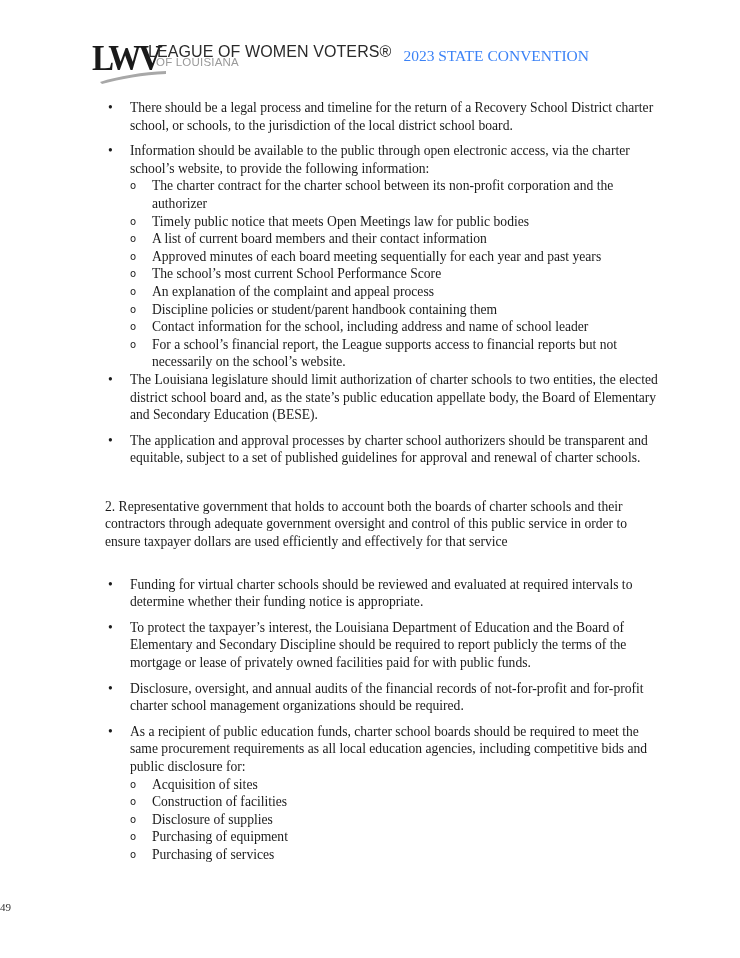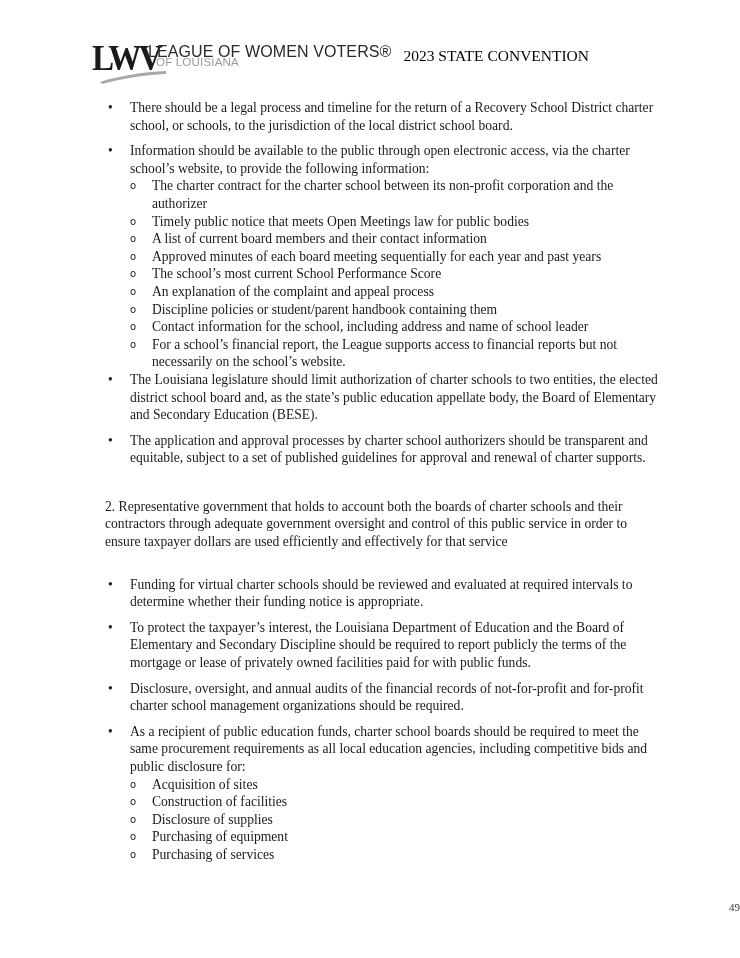--- a/index.html
+++ b/index.html
@@ -8,31 +8,31 @@
   .header { position: absolute; left: 0; top: 0; width: 684px; height: 90px; }
   .logo { position: absolute; left: 92px; top: 40px; width: 230px; height: 46px; }
   .logo-mark { position: absolute; left: 0; top: 0; font-family: "Liberation Serif", serif;
                font-weight: bold; font-size: 36px; letter-spacing: -3px; color: #1a1a1a;
                transform: scaleX(0.92); transform-origin: left top; line-height: 36px; }
   .logo-swoosh { position: absolute; left: 6px; top: 30px; width: 70px; height: 14px; }
   .logo-line1 { position: absolute; left: 56px; top: 3px; font-family: "Liberation Sans", sans-serif;
                 font-size: 16px; color: #2a2a2a; letter-spacing: 0.1px; white-space: nowrap; }
   .logo-line2 { position: absolute; left: 64px; top: 16px; font-family: Liberation Sans, sans-serif;
                 font-size: 11.5px; color: #9a9a9a; letter-spacing: 0.2px; white-space: nowrap; }
-  .convention { position: absolute; right: 95px; top: 47px; font-size: 15.5px; color: #000000; white-space: nowrap; }
+  .convention { position: absolute; right: 95px; top: 47px; font-size: 15.5px; color: #3b82f6; white-space: nowrap; }
 
   .content { position: absolute; left: 88px; top: 99px; width: 572px; font-size: 13.6px; line-height: 17.6px; }
   .bl { position: relative; padding-left: 42px; margin: 0; }
   .bl .dot { position: absolute; left: 20px; top: 0; }
   .sub { position: relative; padding-left: 64px; margin: 0; }
   .sub .circ { position: absolute; left: 42px; top: 0; font-family: "DejaVu Sans", sans-serif; font-size: 10px; }
   .gap { height: 8px; }
   .gap2 { height: 14px; }
   .para { margin: 17px; }
-  .page-num { position: absolute; left: 0; width: 740px; top: 901px; text-align: right; font-size: 11px; color: #333; }
+  .page-num { position: absolute; left: 0; width: 740px; top: 901px; text-align: left; font-size: 11px; color: #333; }
 </style>
 </head>
 <body>
 
 <div class="header">
   <div class="logo">
     <div class="logo-mark">LWV</div>
     <svg class="logo-swoosh" viewBox="0 0 70 14">
       <path d="M2 12 C20 6, 45 2, 68 1 L68 4 C45 5, 22 9, 4 14 Z" fill="#a8a8a8"></path>
     </svg>
@@ -51,21 +51,21 @@
   <p class="sub"><span class="circ">o</span><span> Timely public notice that meets Open Meetings law for public bodies</span></p>
   <p class="sub"><span class="circ">o</span><span> A list of current board members and their contact information</span></p>
   <p class="sub"><span class="circ">o</span><span>Approved minutes of each board meeting sequentially for each year and past years</span></p>
   <p class="sub"><span class="circ">o</span><span>The school’s most current School Performance Score</span></p>
   <p class="sub"><span class="circ">o</span><span>An explanation of the complaint and appeal process</span></p>
   <p class="sub"><span class="circ">o</span><span>Discipline policies or student/parent handbook containing them</span></p>
   <p class="sub"><span class="circ">o</span><span>Contact information for the school, including address and name of school leader</span></p>
   <p class="sub"><span class="circ">o</span><span>For a school’s financial report, the League supports access to financial reports but not necessarily on the school’s website.</span></p>
   <p class="bl"><span class="dot">•</span><span>The Louisiana legislature should limit authorization of charter schools to two entities, the elected district school board and, as the state’s public education appellate body, the Board of Elementary and Secondary Education (BESE).</span></p>
   <div class="gap"></div>
-  <p class="bl"><span class="dot">•</span><span>The application and approval processes by charter school authorizers should be transparent and equitable, subject to a set of published guidelines for approval and renewal of charter supports.</span></p>
+  <p class="bl"><span class="dot">•</span><span>The application and approval processes by charter school authorizers should be transparent and equitable, subject to a set of published guidelines for approval and renewal of charter schools.</span></p>
   <div class="gap2"></div>
 
   <p class="para">2.  Representative government that holds to account both the boards of charter schools and their contractors through adequate government oversight and control of this public service in order to ensure taxpayer dollars are used efficiently and effectively for that service</p>
   <div class="gap"></div>
   <p class="bl"><span class="dot">•</span><span>Funding for virtual charter schools should be reviewed and evaluated at required intervals to determine whether their funding notice is appropriate.</span></p>
   <div class="gap"></div>
   <p class="bl"><span class="dot">•</span><span>To protect the taxpayer’s interest, the Louisiana Department of Education and the Board of Elementary and Secondary Discipline should be required to report publicly the terms of the mortgage or lease of privately owned facilities paid for with public funds.</span></p>
   <div class="gap"></div>
   <p class="bl"><span class="dot">•</span><span>Disclosure, oversight, and annual audits of the financial records of not-for-profit and for-profit charter school management organizations should be required.</span></p>
   <div class="gap"></div>

